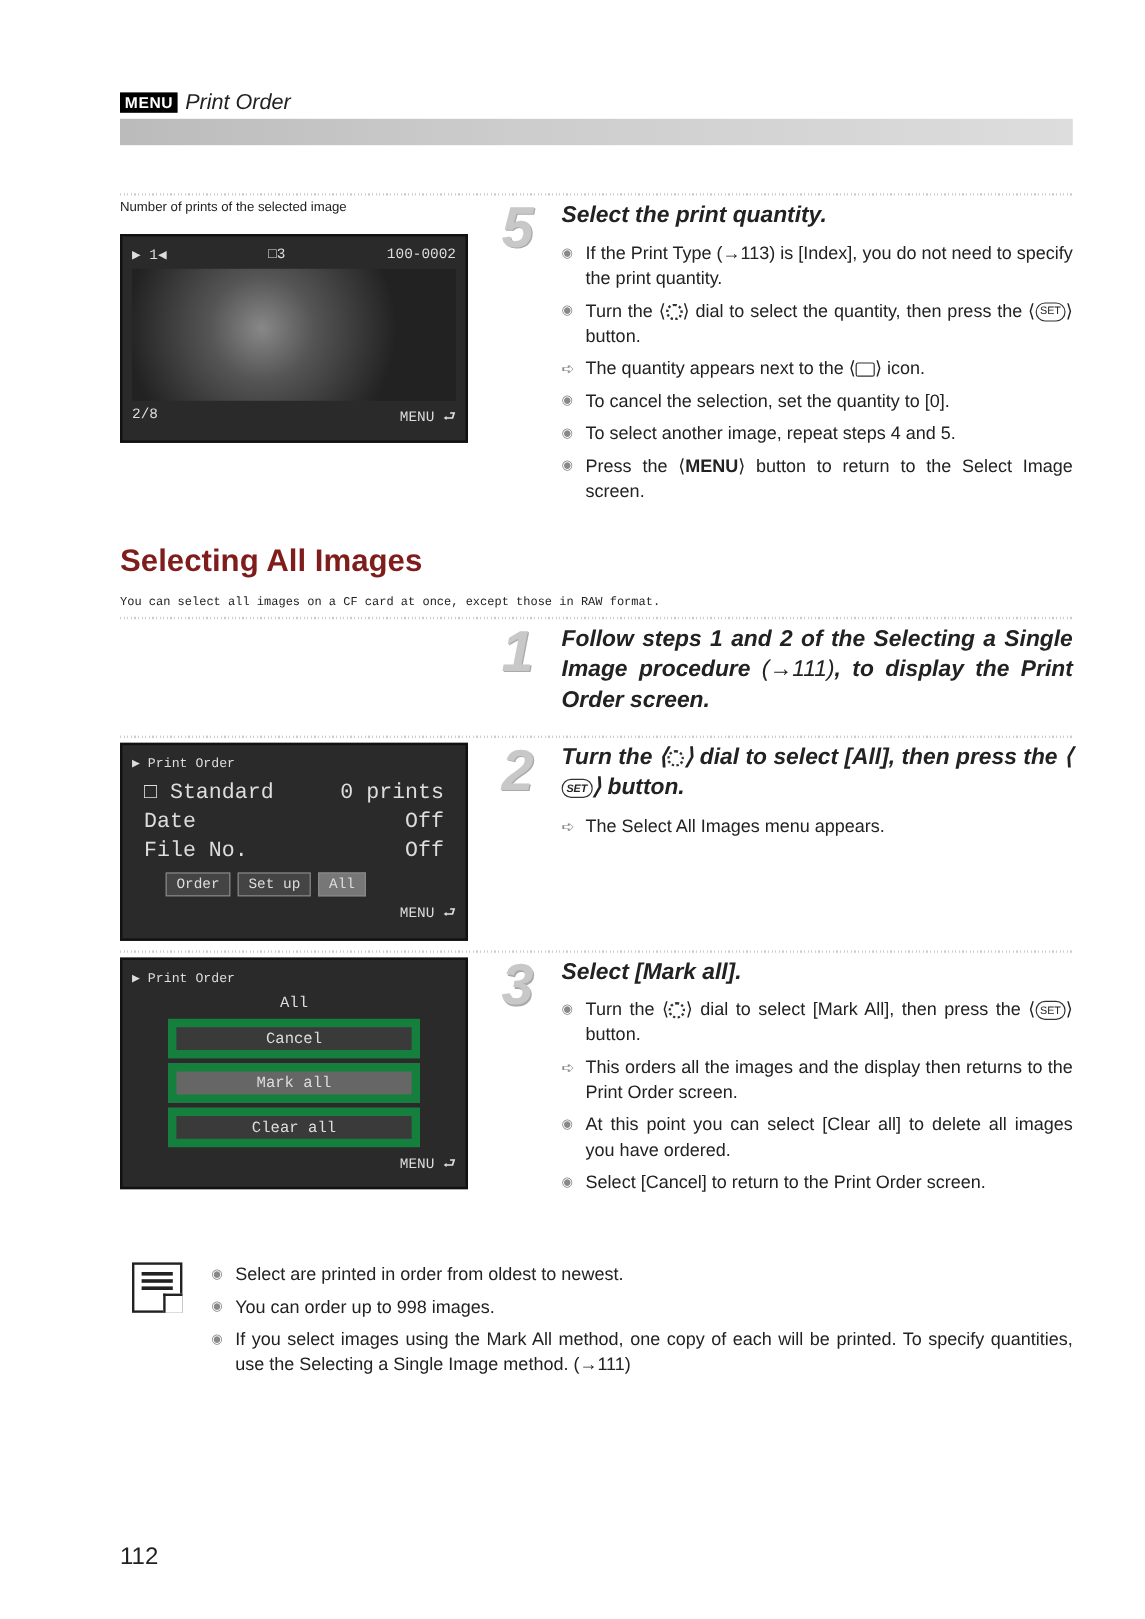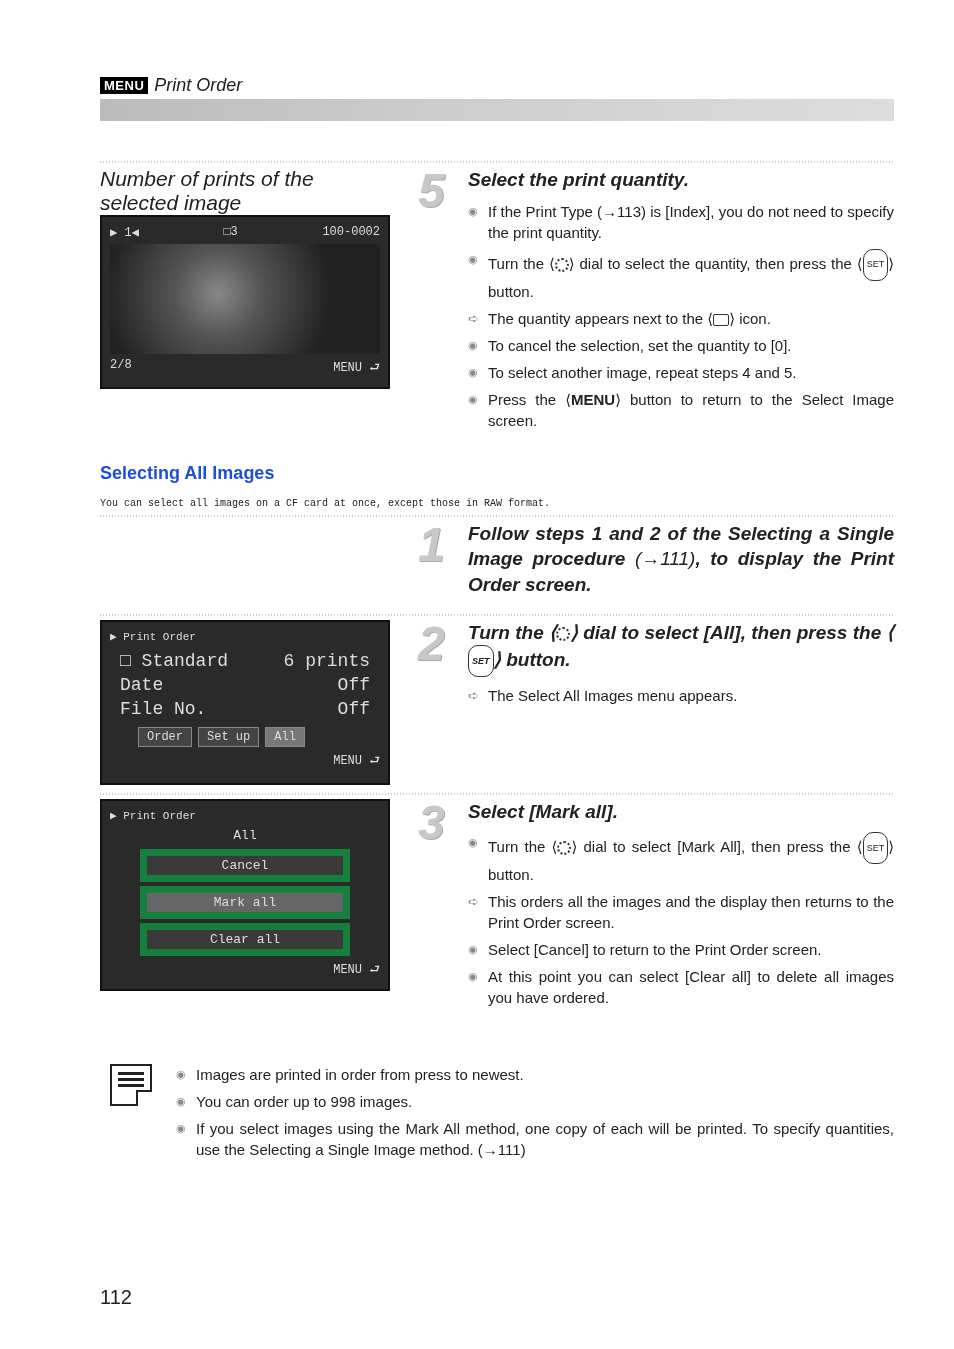--- a/index.html
+++ b/index.html
@@ -49,23 +49,22 @@
     margin-bottom: 8px;
   }
   .left-col {
     width: 290px;
     flex-shrink: 0;
   }
   .right-col {
     flex: 1;
   }
   .caption {
-    font-size: 21px;
-    margin-bottom: 0;
-    font-style: italic;
+    font-size: 11px;
+    margin-bottom: 16px;
   }
   .camera-screen {
     background: #2a2a2a;
     color: #ddd;
     border: 2px solid #111;
     padding: 8px;
     font-family: "Courier New", monospace;
     font-size: 13px;
     min-height: 165px;
     position: relative;
@@ -170,21 +169,21 @@
     font-size: 13px;
     top: 2px;
   }
   .inline-icon {
     display: inline-flex;
     align-items: center;
     justify-content: center;
     border: 1px solid #333;
     border-radius: 10px;
     min-width: 22px;
-    height: 32px;
+    height: 16px;
     font-size: 9px;
     padding: 0 3px;
     vertical-align: middle;
     line-height: 1;
   }
   .inline-dial {
     display: inline-block;
     width: 14px;
     height: 14px;
     border: 2px dotted #333;
@@ -194,23 +193,23 @@
   .inline-card {
     display: inline-block;
     width: 16px;
     height: 12px;
     border: 1.5px solid #333;
     border-radius: 2px;
     vertical-align: middle;
     position: relative;
   }
   .section-heading {
-    font-size: 18px;
+    font-size: 26px;
     font-weight: bold;
-    color: #1d4ed8;
+    color: #7f1d1d;
     margin-top: 26px;
   }
   .section-sub {
     font-size: 10px;
     margin-top: 14px;
     margin-bottom: 6px;
     font-family: Liberation Mono, monospace;
   }
   .note-box {
     display: flex;
@@ -322,21 +321,21 @@
     </div>
   </div>
   <div class="divider"></div>
 
   <div class="section-row">
     <div class="left-col">
       <div class="camera-screen menu">
         <div class="menu-title">▶ Print Order</div>
         <div class="cam-line">
             <span>□ Standard</span>
-            <span>6 prints</span>
+            <span>0 prints</span>
           </div>
         <div class="cam-line">
             <span>Date</span>
             <span>Off</span>
           </div>
         <div class="cam-line">
             <span>File No.</span>
             <span>Off</span>
           </div>
         <div class="cam-tabs">
@@ -379,31 +378,31 @@
     <div class="right-col">
       <div class="step-block">
         <div class="step-num">3</div>
         <div class="step-content">
           <div class="step-heading">Select [Mark all].</div>
           <ul class="bullets">
             <li>
               <span>Turn the ⟨</span><span class="inline-dial"></span><span>⟩ dial to select [Mark All], then press the ⟨</span><span class="inline-icon">SET</span><span>⟩ button.</span>
             </li>
             <li class="arrow">This orders all the images and the display then returns to the Print Order screen.</li>
+            <li>At this point you can select [Clear all] to delete all images you have ordered.</li>
             <li>Select [Cancel] to return to the Print Order screen.</li>
-            <li>At this point you can select [Clear all] to delete all images you have ordered.</li>
           </ul>
         </div>
       </div>
     </div>
   </div>
 
   <div class="note-box">
     <div class="note-icon"></div>
     <ul class="bullets" style="flex:1;">
-      <li>Images are printed in order from press to newest.</li>
+      <li>Select are printed in order from oldest to newest.</li>
       <li>You can order up to 998 images.</li>
       <li>If you select images using the Mark All method, one copy of each will be printed. To specify quantities, use the Selecting a Single Image method. (→111)</li>
     </ul>
   </div>
 
   <div class="page-num">112</div>
 </div>
 
 </body></html>

